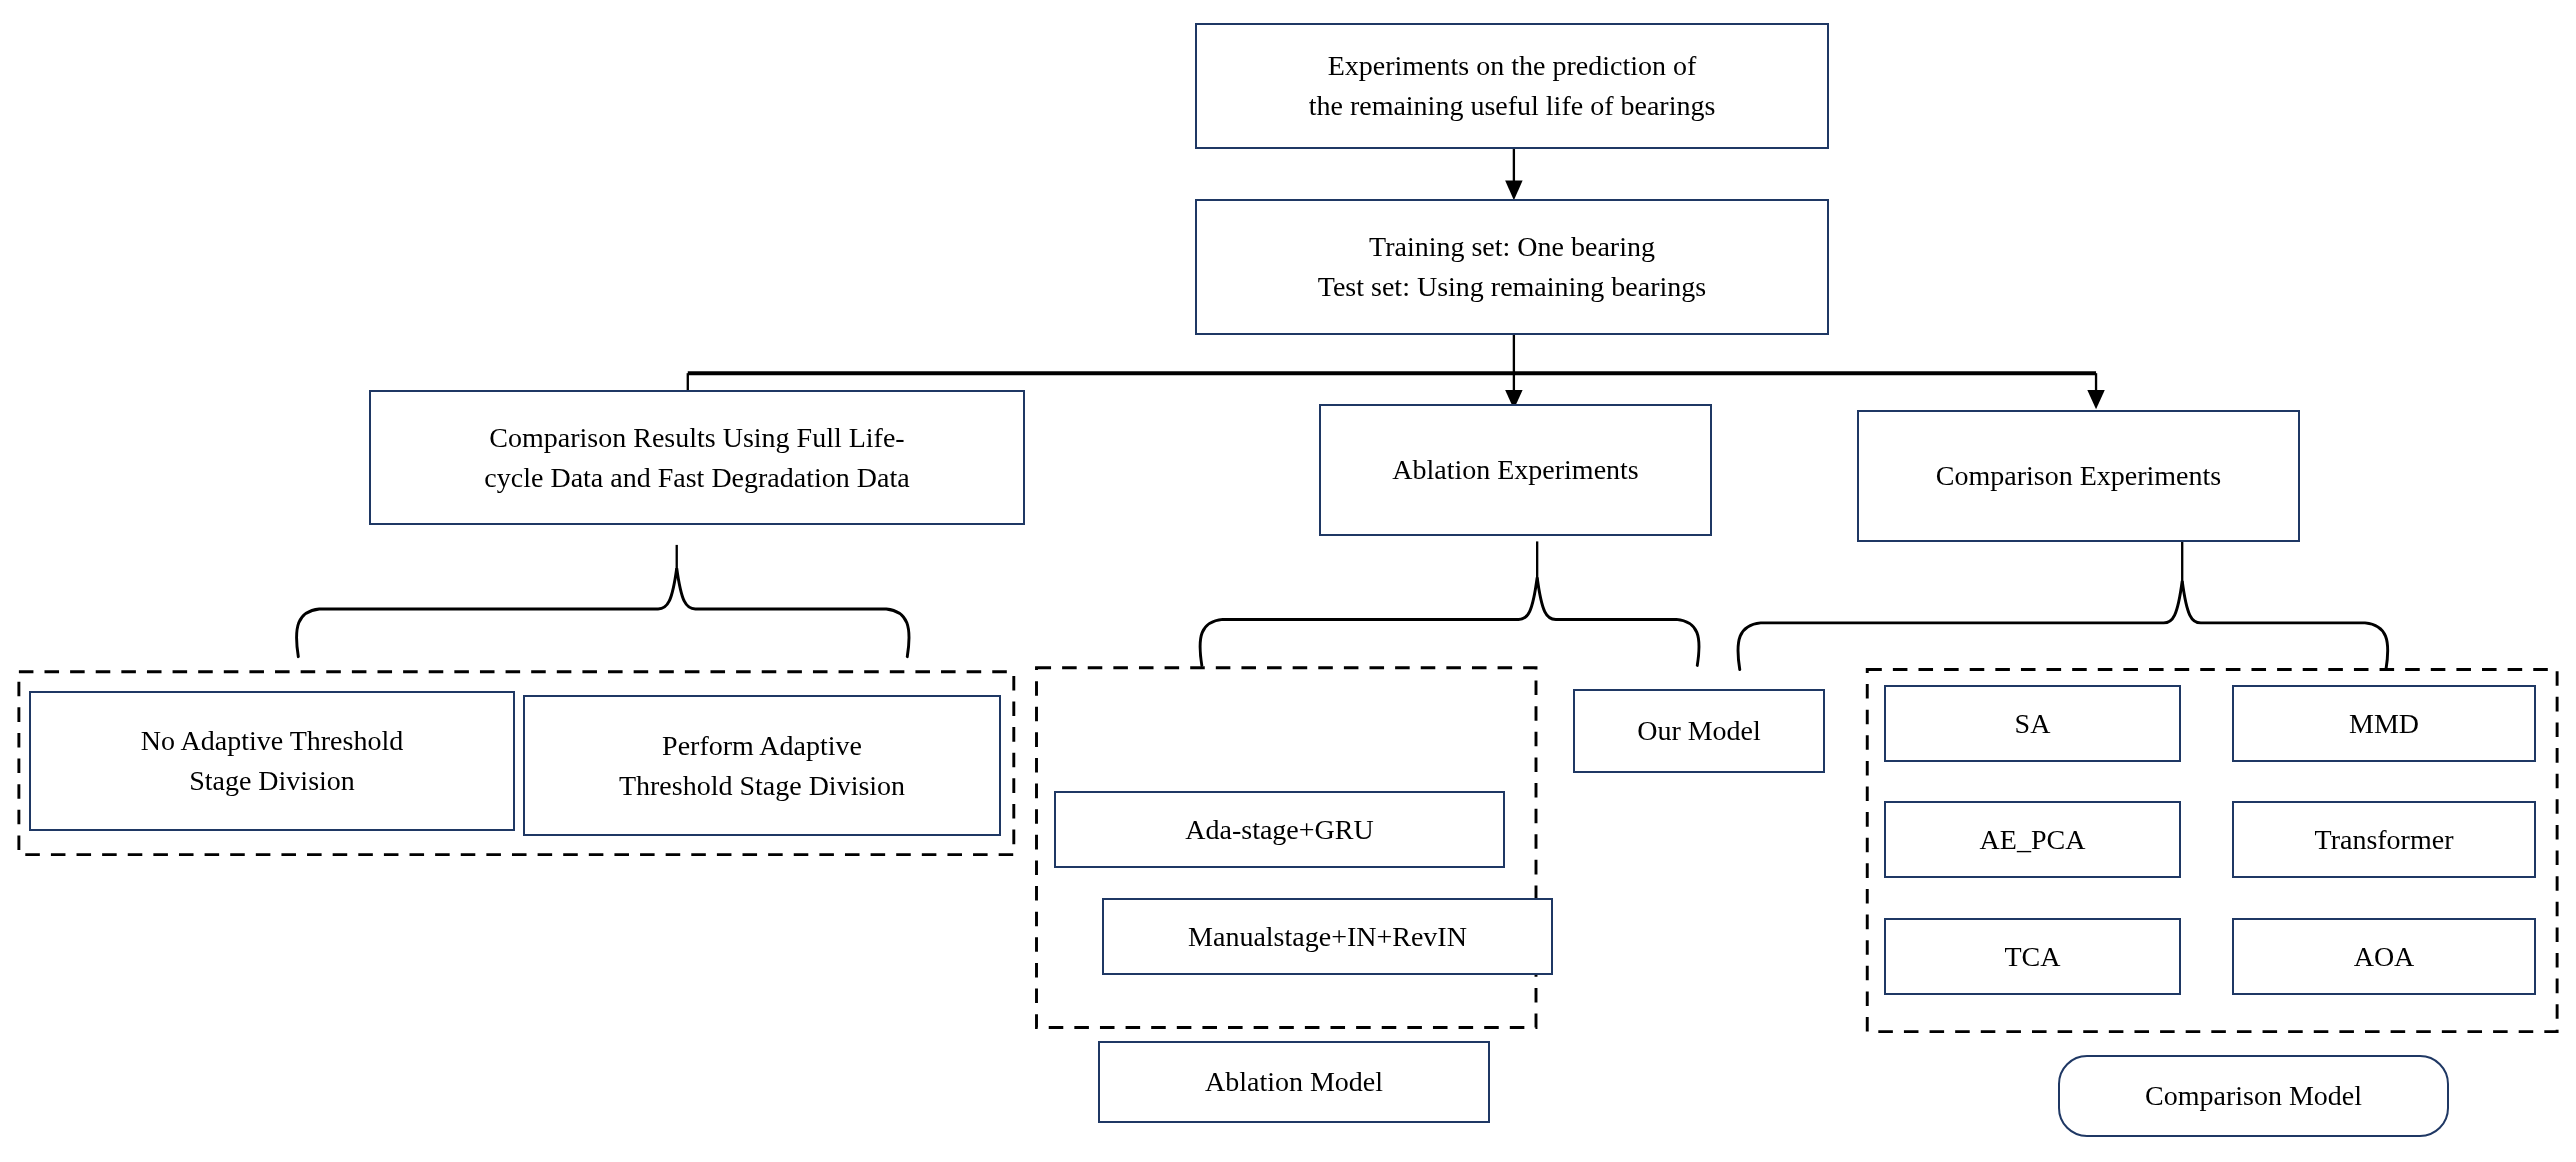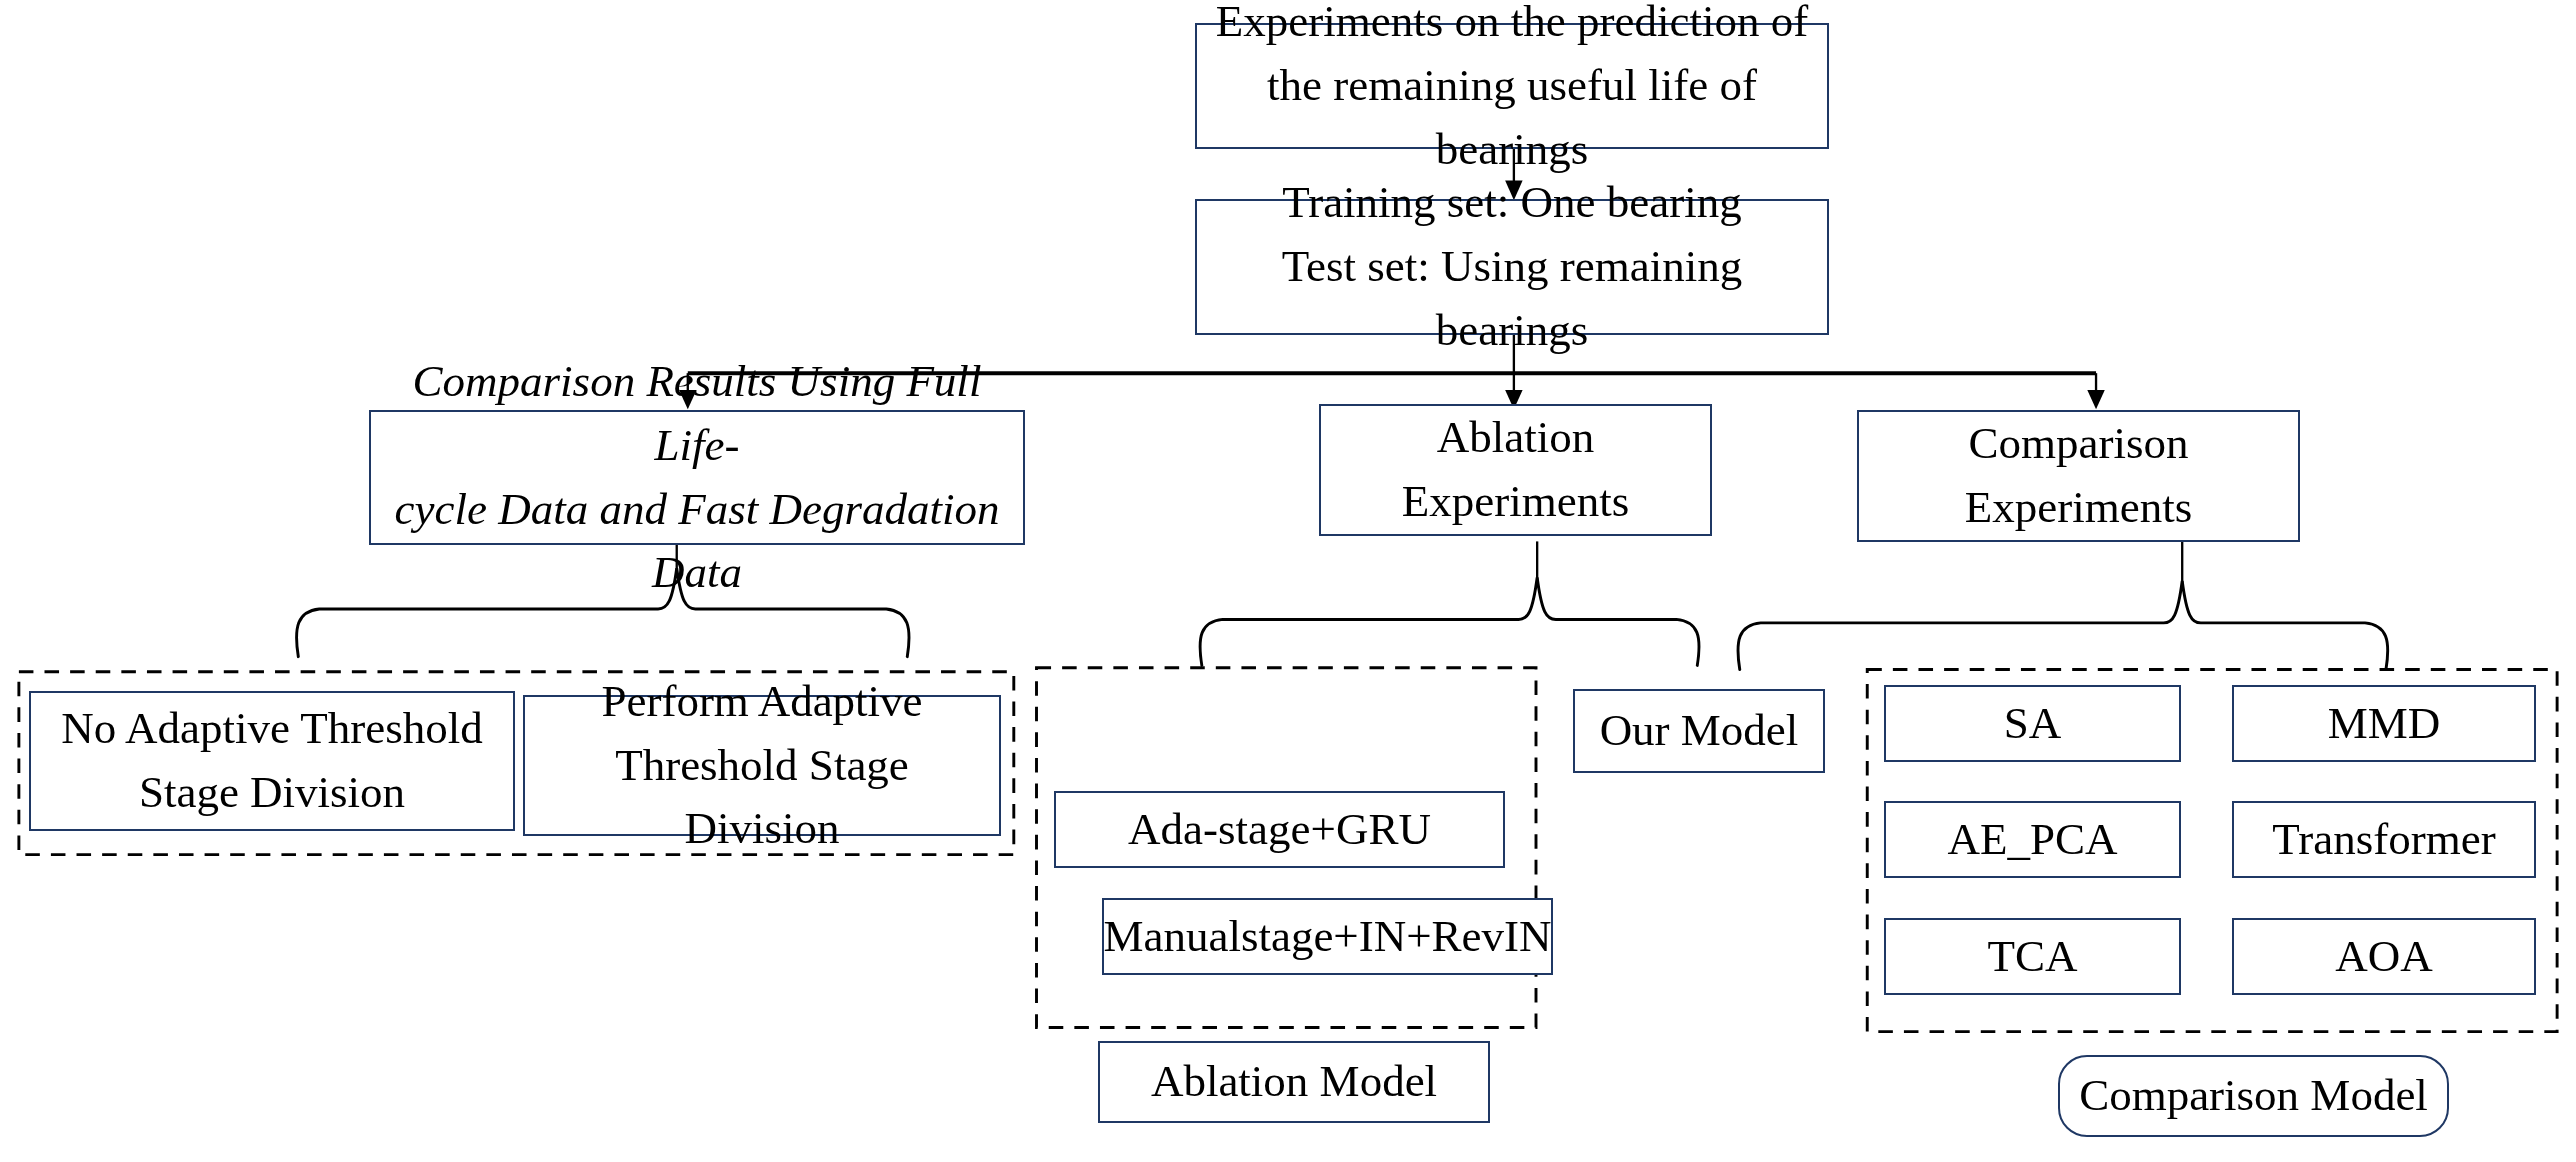--- a/index.html
+++ b/index.html
@@ -55,21 +55,21 @@
   .node {
     position: absolute;
     box-sizing: border-box;
     border: 2.9px solid var(--box-border);
     background: #FFFFFF;
     display: flex;
     align-items: center;
     justify-content: center;
     text-align: center;
     white-space: pre-line;
-    font-size: 45px;
+    font-size: 28px;
     line-height: 1.42;
     color: var(--text);
     padding: 0 8px;
   }
 </style>
 </head>
 <body>
 
 <div id="canvas">
 
@@ -103,21 +103,21 @@
     <rect class="dashedbox" x="1780" y="1147" width="858" height="618"></rect>
     <rect class="dashedbox" x="3207" y="1150" width="1185" height="622"></rect>
   </svg>
 
   <div class="node" style="left:1195px; top:23px; width:634px; height:126px;">Experiments on the prediction of
 the remaining useful life of bearings</div>
 
   <div class="node" style="left:1195px; top:199px; width:634px; height:136px;">Training set: One bearing
 Test set: Using remaining bearings</div>
 
-  <div class="node" style="left:369px; top:410px; width:656px; height:135px;font-style:italic;">Comparison Results Using Full Life-
+  <div class="node" style="left:369px; top:390px; width:656px; height:135px;">Comparison Results Using Full Life-
 cycle Data and Fast Degradation Data</div>
 
   <div class="node" style="left:1319px; top:404px; width:393px; height:132px;">Ablation Experiments</div>
 
   <div class="node" style="left:1857px; top:410px; width:443px; height:132px;">Comparison Experiments</div>
 
   <div class="node" style="left:29px; top:691px; width:486px; height:140px;">No Adaptive Threshold
 Stage Division</div>
 
   <div class="node" style="left:523px; top:695px; width:478px; height:141px;">Perform Adaptive

